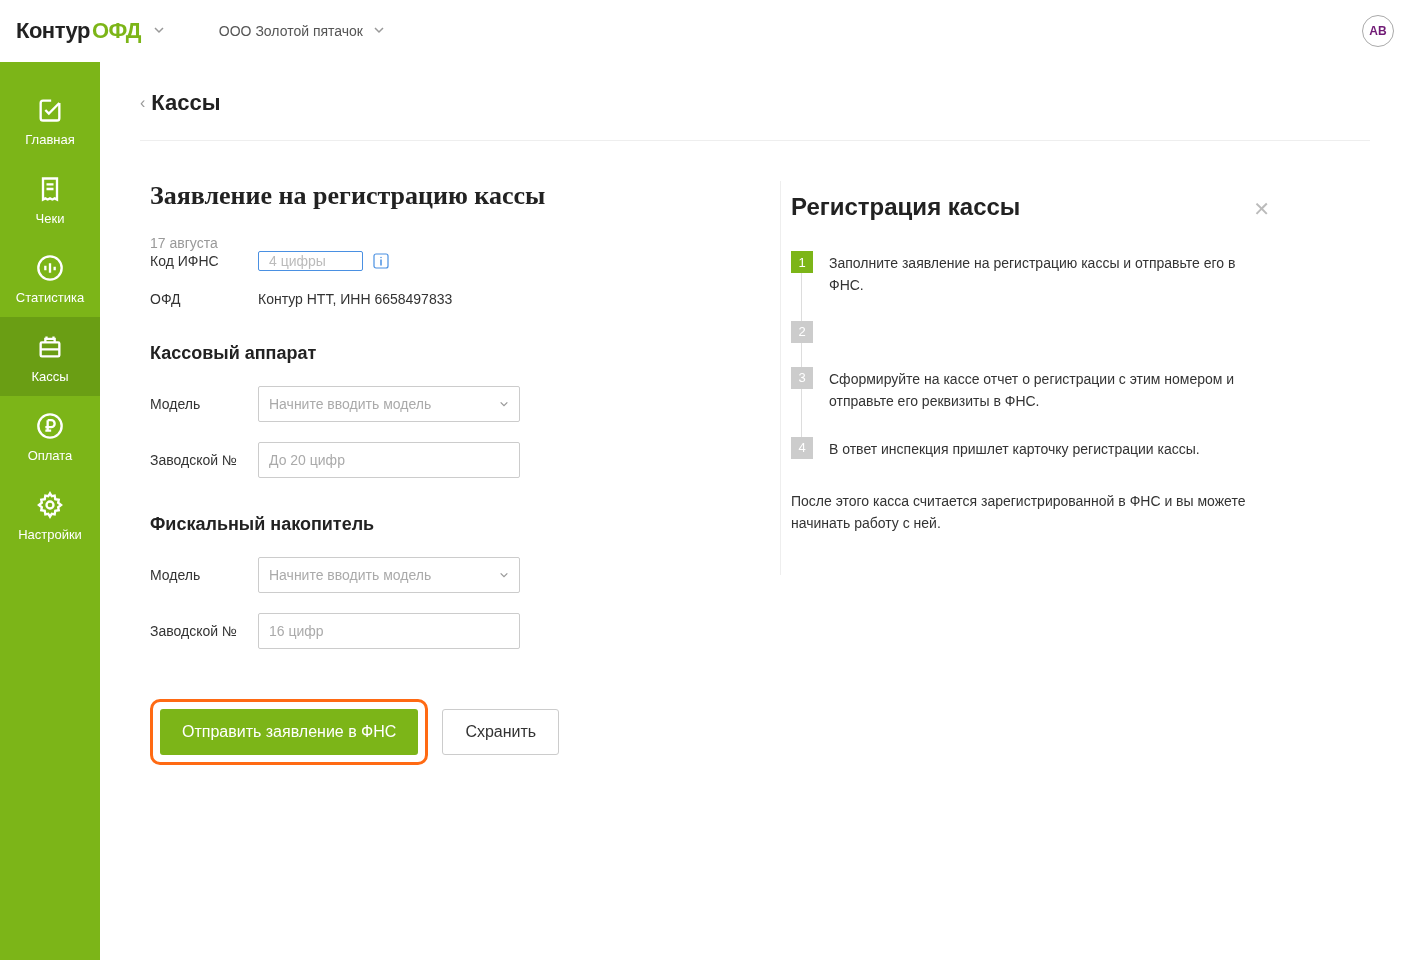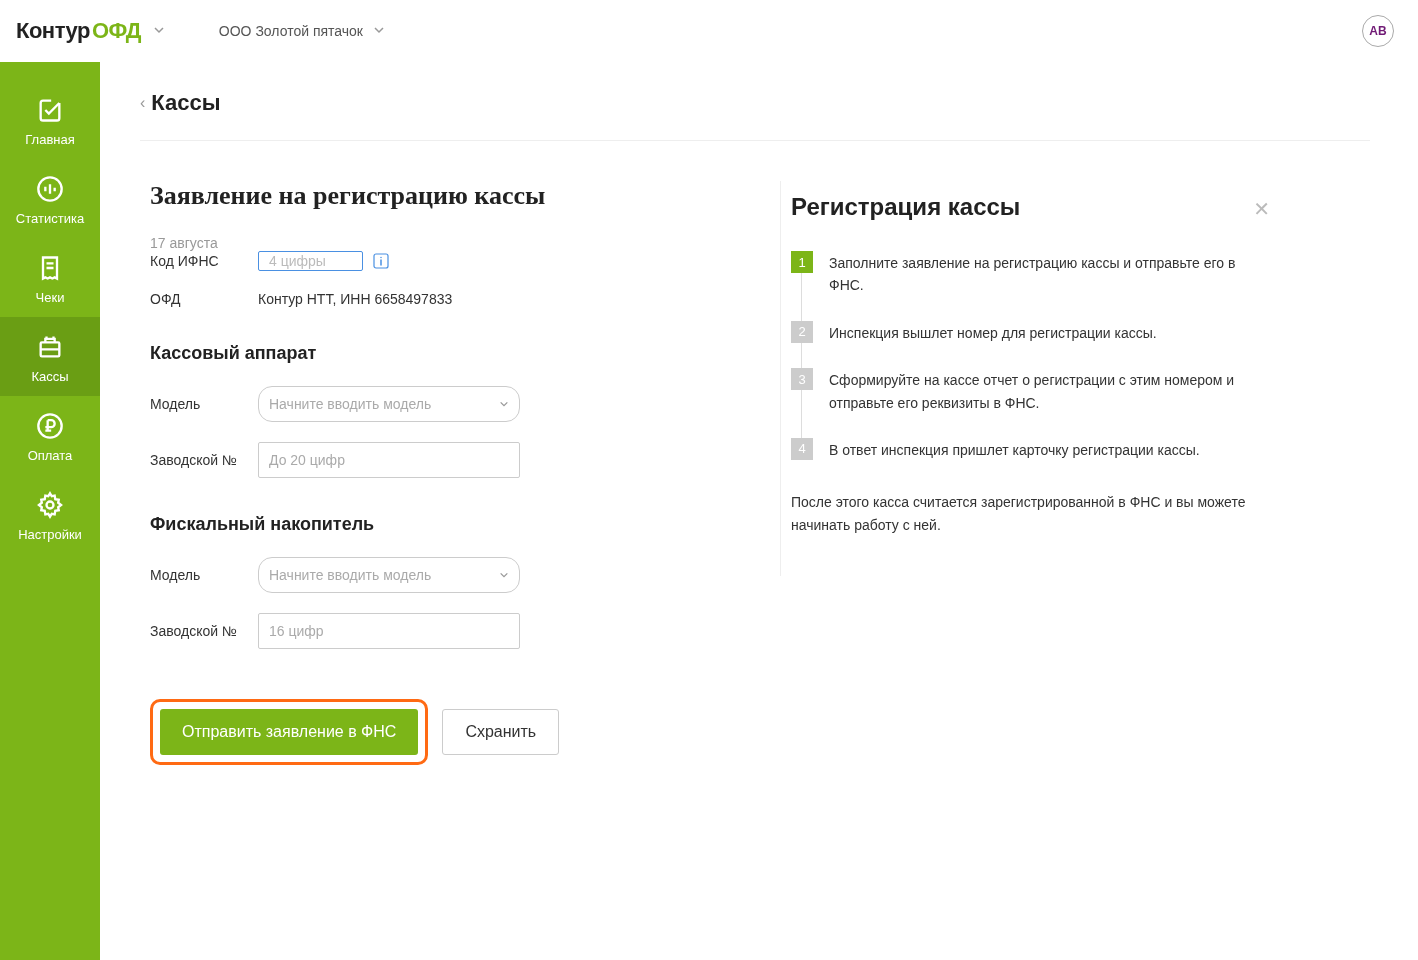--- a/index.html
+++ b/index.html
@@ -180,21 +180,20 @@
       font-size: 14px;
       outline: none;
       background: #fff;
       color: #333;
     }
     .select-box {
       display: flex;
       align-items: center;
       justify-content: space-between;
       cursor: pointer;
-      border-radius: 14px;
     }
     .select-placeholder { color: #aaa; }
     .input-md::placeholder { color: #aaa; }
     
     .actions {
       display: flex;
       gap: 14px;
       margin-top: 50px;
       align-items: center;
     }
@@ -321,34 +320,34 @@
         <svg width="28" height="28" viewBox="0 0 24 24">
             <path d="M20 6v13a2 2 0 01-2 2H6a2 2 0 01-2-2V6a2 2 0 012-2h7"></path>
             <path d="M8 12l3 3 9-9"></path>
           </svg>
       </div>
       <span>Главная</span>
     </div>
     <div class="nav-item">
       <div class="nav-icon">
         <svg width="28" height="28" viewBox="0 0 24 24">
+            <path d="M6 3h12v18l-2-1-2 1-2-1-2 1-2-1-2 1V3z"></path>
+            <path d="M9 8h6M9 12h6"></path>
+          </svg>
+      </div>
+      <span>Чеки</span>
+    </div>
+    <div class="nav-item">
+      <div class="nav-icon">
+        <svg width="28" height="28" viewBox="0 0 24 24">
             <circle cx="12" cy="12" r="10"></circle>
             <path d="M8 14v-4M12 16V8M16 14v-3"></path>
           </svg>
       </div>
       <span>Статистика</span>
-    </div>
-    <div class="nav-item">
-      <div class="nav-icon">
-        <svg width="28" height="28" viewBox="0 0 24 24">
-            <path d="M6 3h12v18l-2-1-2 1-2-1-2 1-2-1-2 1V3z"></path>
-            <path d="M9 8h6M9 12h6"></path>
-          </svg>
-      </div>
-      <span>Чеки</span>
     </div>
     <div class="nav-item active">
       <div class="nav-icon">
         <svg width="28" height="28" viewBox="0 0 24 24">
             <rect x="4" y="8" width="16" height="12" rx="1"></rect>
             <path d="M8 8V5h8v3M4 14h16M9 5V3M15 5V3"></path>
           </svg>
       </div>
       <span>Кассы</span>
     </div>
@@ -443,21 +442,20 @@
           <h2 class="info-title">Регистрация кассы</h2>
           <div class="steps">
             <div class="step active">
               <div class="step-line"></div>
               <div class="step-num">1</div>
               <div class="step-text">Заполните заявление на регистрацию кассы и отправьте его в ФНС.</div>
             </div>
             <div class="step">
               <div class="step-line"></div>
               <div class="step-num">2</div>
-              <div class="step-text">Инспекция вышлет номер для регистрации кассы.</div>
             </div>
             <div class="step">
               <div class="step-line"></div>
               <div class="step-num">3</div>
               <div class="step-text">Сформируйте на кассе отчет о регистрации с этим номером и отправьте его реквизиты в ФНС.</div>
             </div>
             <div class="step">
               <div class="step-num">4</div>
               <div class="step-text">В ответ инспекция пришлет карточку регистрации кассы.</div>
             </div>

